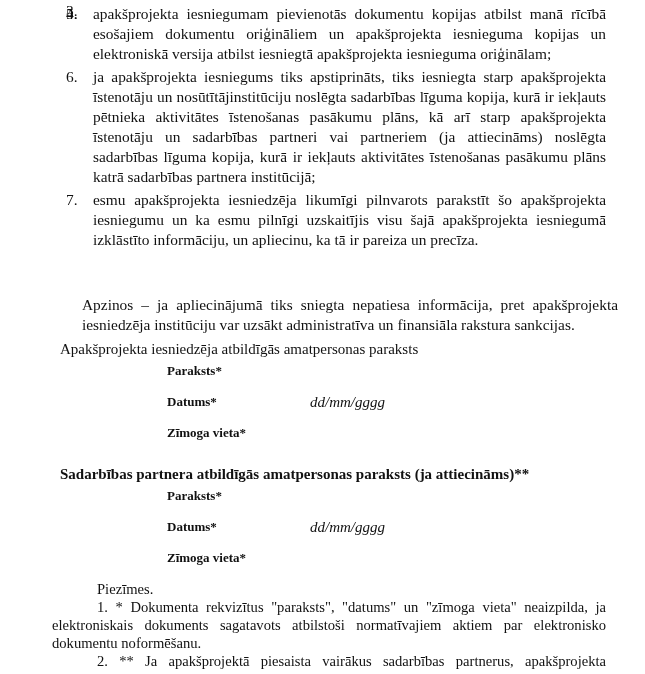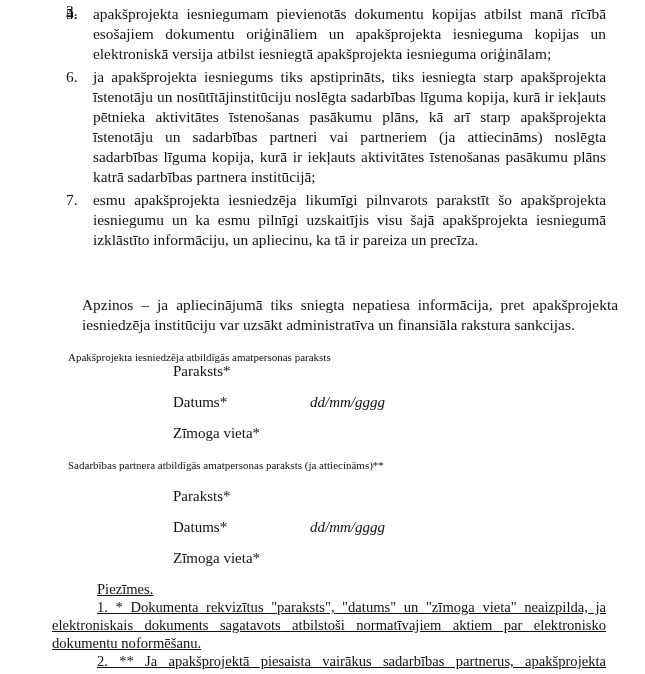--- a/index.html
+++ b/index.html
@@ -13,25 +13,25 @@
   .list li {
     position: relative; padding-left: 27px;
     font-size: 15.4px; line-height: 20px; text-align: justify;
     margin-bottom: 3px;
   }
   .list li .num { position: absolute; left: 0; top: 0; }
   .para {
     position: absolute; left: 70px; top: 283px; width: 536px;
     font-size: 15.4px; line-height: 20px; text-align: justify; margin: 12px;
   }
-  .sig-heading { position: absolute; left: 52px; font-size: 11px; line-height: 20px; margin: 16px; }
-  .field-label { position: absolute; left: 173px; font-size: 15px; line-height: 20px; }
+  .sig-heading { position: absolute; left: 52px; font-size: 15px; line-height: 20px; margin: 8px; }
+  .field-label { position: absolute; left: 167px; font-size: 13px; line-height: 20px; font-weight: bold; }
   .field-value { position: absolute; left: 310px; font-size: 15px; line-height: 20px; font-style: italic; text-align: center; }
   .notes { position: absolute; left: 52px; top: 580px; width: 554px; font-size: 14.6px; line-height: 18px; }
-  .notes p { margin: 0; text-align: justify; text-decoration: underline; }
+  .notes p { margin: 0; text-align: justify; }
   .notes .title { padding-left: 45px; }
   .notes .item { text-indent: 45px; }
 </style>
 </head>
 <body>
 
 <div class="page">
 
   <ol class="list">
     <li>
@@ -55,21 +55,21 @@
   </ol>
 
   <p class="para">Apzinos – ja apliecinājumā tiks sniegta nepatiesa informācija, pret apakšprojekta iesniedzēja institūciju var uzsākt administratīva un finansiāla rakstura sankcijas.</p>
 
   <p class="sig-heading" style="top:331px;">Apakšprojekta iesniedzēja atbildīgās amatpersonas paraksts</p>
   <span class="field-label" style="top:361px;">Paraksts*</span>
   <span class="field-label" style="top:392px;">Datums*</span>
   <span class="field-value" style="top:392px;">dd/mm/gggg</span>
   <span class="field-label" style="top:423px;">Zīmoga vieta*</span>
 
-  <p class="sig-heading" style="top:439px;">Sadarbības partnera atbildīgās amatpersonas paraksts (ja attiecināms)**</p>
+  <p class="sig-heading" style="top:456px;font-weight:bold;">Sadarbības partnera atbildīgās amatpersonas paraksts (ja attiecināms)**</p>
   <span class="field-label" style="top:486px;">Paraksts*</span>
   <span class="field-label" style="top:517px;">Datums*</span>
   <span class="field-value" style="top:517px;">dd/mm/gggg</span>
   <span class="field-label" style="top:548px;">Zīmoga vieta*</span>
 
   <div class="notes">
     <p class="title">Piezīmes.</p>
     <p class="item">1. * Dokumenta rekvizītus "paraksts", "datums" un "zīmoga vieta" neaizpilda, ja elektroniskais dokuments sagatavots atbilstoši normatīvajiem aktiem par elektronisko dokumentu noformēšanu.</p>
     <p class="item">2. **  Ja apakšprojektā piesaista vairākus sadarbības partnerus, apakšprojekta iesnieguma veidlapu paraksta katrs sadarbības partneris.</p>
   </div>

